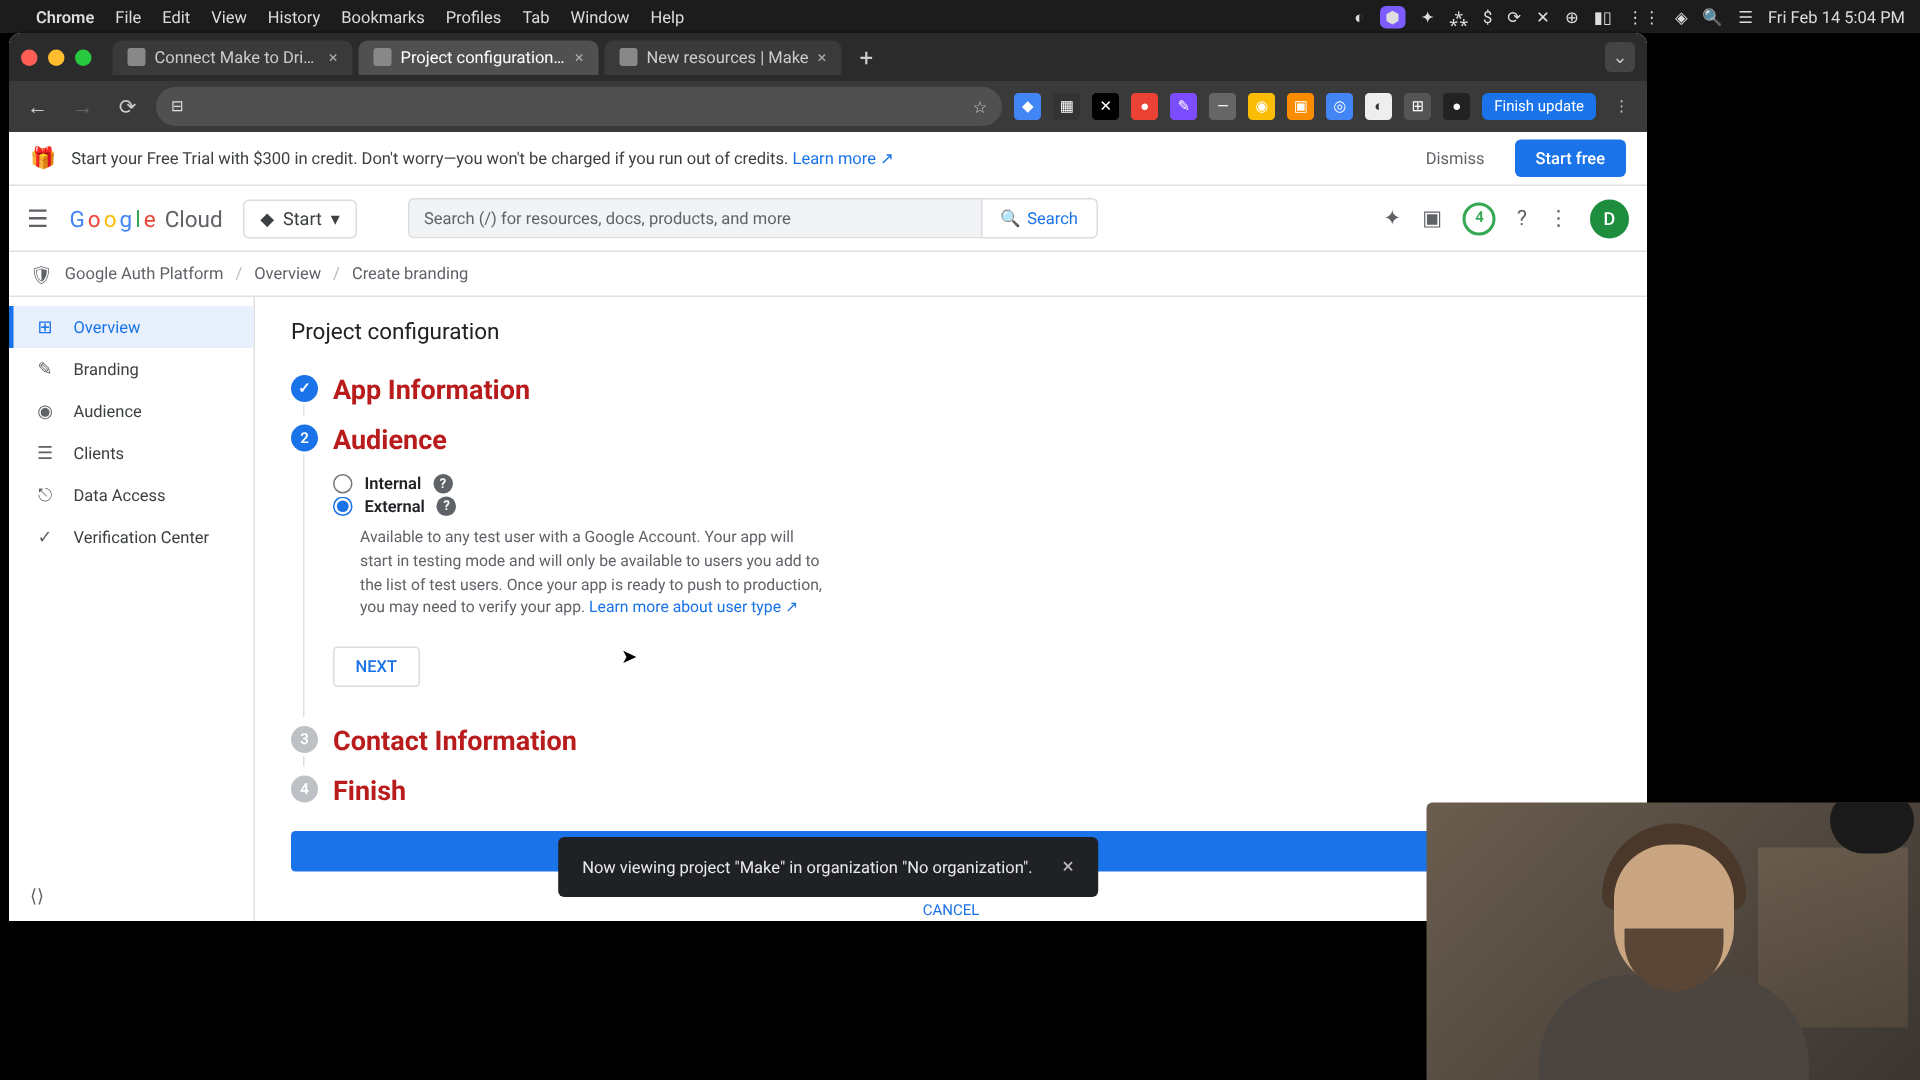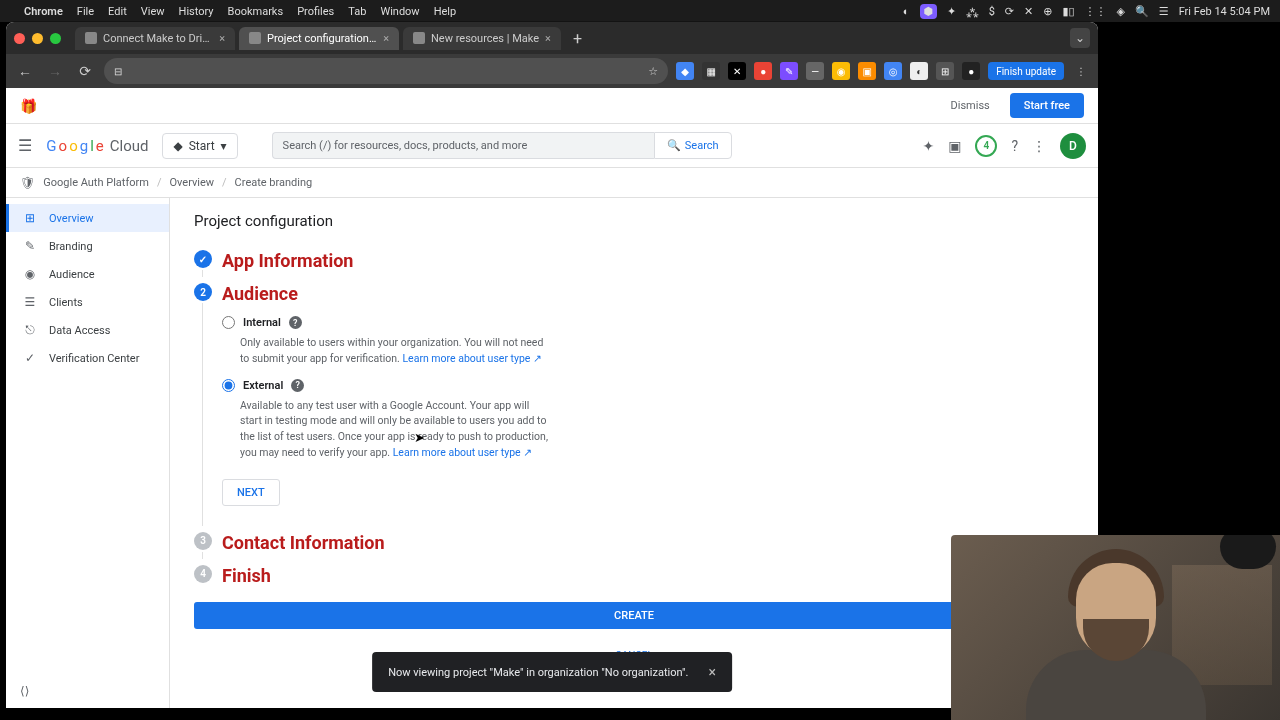--- a/index.html
+++ b/index.html
@@ -7,21 +7,21 @@
 
 
 .menubar { height: 22px; background: rgba(30,30,30,0.95); color: #ddd; display: flex; align-items: center; font-size: 11px; padding: 0 10px; gap: 14px; }
 .menubar .apple { font-size: 13px; }
 .menubar .right { margin-left: auto; display: flex; gap: 10px; align-items: center; }
 .menubar .right span { font-size: 11px; }
 .menubar .app-active { font-weight: 600; }
 .menubar .icon-pill { background:#7c5cff; border-radius:4px; padding:1px 4px; }
 
 
-.browser { position: absolute; top: 22px; left: 6px; width: 1092px; height: 686px; background: #fff; border-radius: 8px 8px 0 0; overflow: hidden; box-shadow: 0 0 0 1px rgba(0,0,0,0.3); }
+.browser { position: absolute; top: 22px; left: 6px; width: 1092px; height: 592px; background: #fff; border-radius: 8px 8px 0 0; overflow: hidden; box-shadow: 0 0 0 1px rgba(0,0,0,0.3); }
 .tabbar { height: 32px; background: #2b2b2b; display: flex; align-items: center; padding: 0 8px; gap: 4px; }
 .win-controls { display: flex; gap: 7px; margin-right: 10px; }
 .win-controls span { width: 11px; height: 11px; border-radius: 50%; display: block; }
 .wc-close { background: #ff5f57; }
 .wc-min { background: #febc2e; }
 .wc-max { background: #28c840; }
 .tab { background: #3a3a3a; color: #ccc; font-size: 11px; padding: 5px 10px; border-radius: 6px 6px 0 0; display: flex; align-items: center; gap: 6px; min-width: 140px; max-width: 160px; position: relative; }
 .tab.active { background: #505050; color: #fff; }
 .tab .favicon { width: 12px; height: 12px; background: #888; border-radius: 2px; flex-shrink:0; }
 .tab .tab-close { margin-left: auto; font-size: 11px; color: #aaa; }
@@ -194,20 +194,24 @@
       <span style="background:#222">●</span>
       <span class="update-btn">Finish update</span>
       <span style="color:#ccc">⋮</span>
     </div>
   </div>
 
   <div class="page">
 
     <div class="trial-banner">
       <span class="gift">🎁</span>
+      <span>
+        <span>Start your Free Trial with $300 in credit. Don't worry—you won't be charged if you run out of credits.</span>
+        <a><span>Learn more</span> ↗</a>
+      </span>
       <span class="dismiss">Dismiss</span>
       <span class="start-free">Start free</span>
     </div>
 
     <div class="topnav">
       <span class="ham">☰</span>
       <span class="logo">
         <span class="g-blue">G</span>
           <span class="g-red">o</span>
           <span class="g-yellow">o</span>
@@ -290,24 +294,20 @@
           <div class="step active">
             <span class="badge">2</span>
             <span class="title">Audience</span>
             <div class="line"></div>
             <div class="step-body">
               <label class="radio-row">
                 <input type="radio" name="aud" style="">
                 <span>Internal</span>
                 <span class="info">?</span>
               </label>
-              <div class="radio-desc">
-                <span>Only available to users within your organization. You will not need to submit your app for verification.</span>
-                <a><span>Learn more about user type</span> ↗</a>
-              </div>
               <label class="radio-row">
                 <input type="radio" name="aud" checked="" style="">
                 <span>External</span>
                 <span class="info">?</span>
               </label>
               <div class="radio-desc">
                 <span>Available to any test user with a Google Account. Your app will start in testing mode and will only be available to users you add to the list of test users. Once your app is ready to push to production, you may need to verify your app.</span>
                 <a><span>Learn more about user type</span> ↗</a>
               </div>
               <button class="next-btn">NEXT</button>

